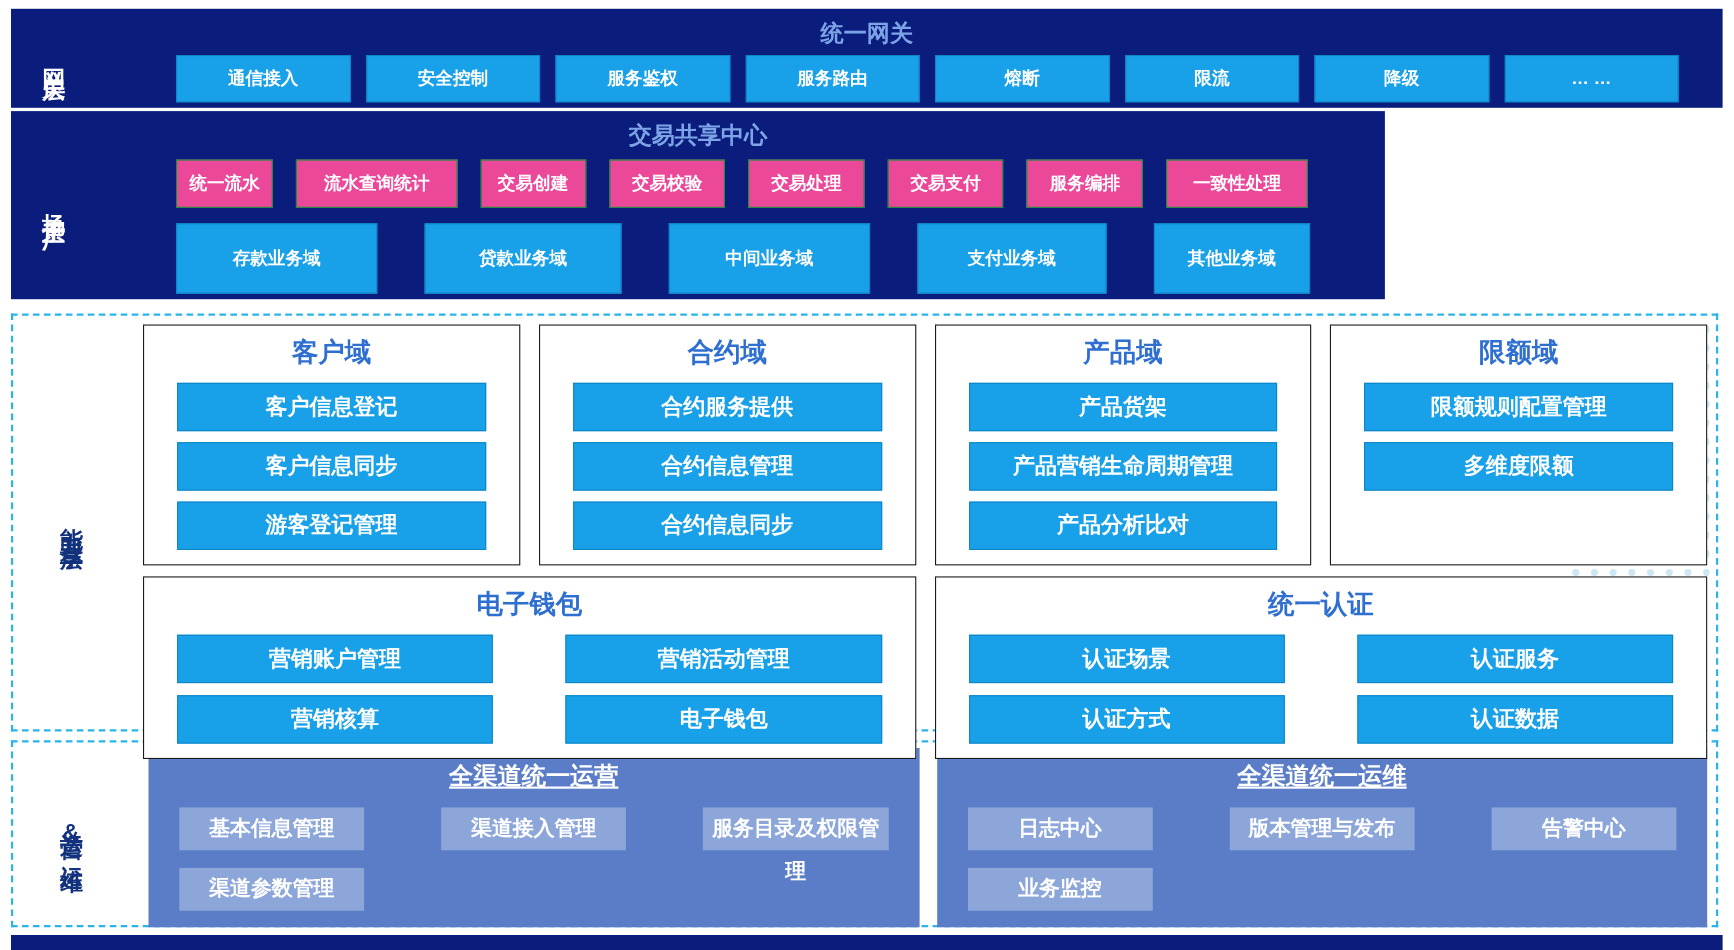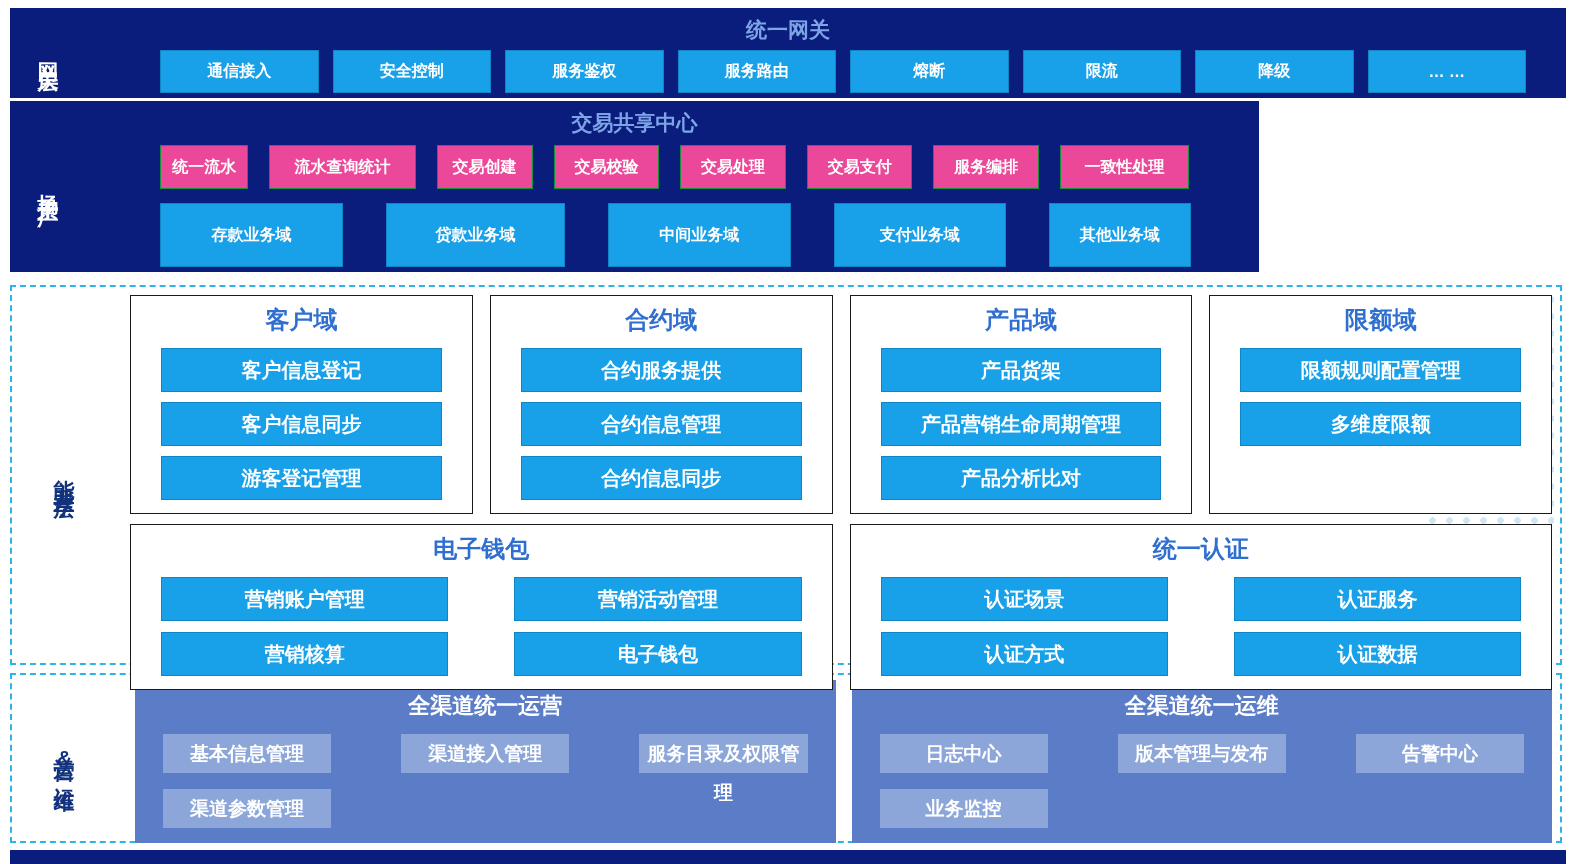--- a/index.html
+++ b/index.html
@@ -60,21 +60,21 @@
   .group{flex:1;background:#ffffff;border:1px solid #1a1a1a;
          padding:4px 30px 13px;position:relative;z-index:1;}
   .group-title{text-align:center;color:#2f6fd0;font-weight:bold;font-size:24px;padding:4px 0 2px;}
   .cap-item{height:44px;line-height:42px;text-align:center;background:#18a0e8;color:#ffffff;
             font-weight:bold;font-size:20px;margin-top:10px;border:1px solid #0f85c6;box-sizing:border-box;}
   .grid2{display:grid;grid-template-columns:1fr 1fr;column-gap:66px;row-gap:11px;margin-top:10px;}
   .grid2 .cap-item{margin-top:0;}
 
   .ops-content{position:absolute;left:123px;right:8px;top:5px;display:flex;gap:16px;}
   .panel{flex:1;background:#5b7dc8;padding:6px 28px 15px;min-height:134px;}
-  .panel-title{text-align:center;color:#ffffff;font-weight:bold;font-size:22px;padding:5px 0 13px;}
+  .panel-title{text-align:center;color:#ffffff;font-weight:bold;font-size:22px;padding:5px 0 13px;text-decoration:underline;}
   .ops-grid{display:grid;grid-template-columns:1fr 1fr 1fr;column-gap:70px;row-gap:16px;}
   .ops-item{height:39px;line-height:39px;text-align:center;background:#8ca6da;color:#ffffff;
             font-weight:bold;font-size:19px;}
 </style>
 </head>
 <body>
 
 <div class="page">
 
   <section class="band band1">

